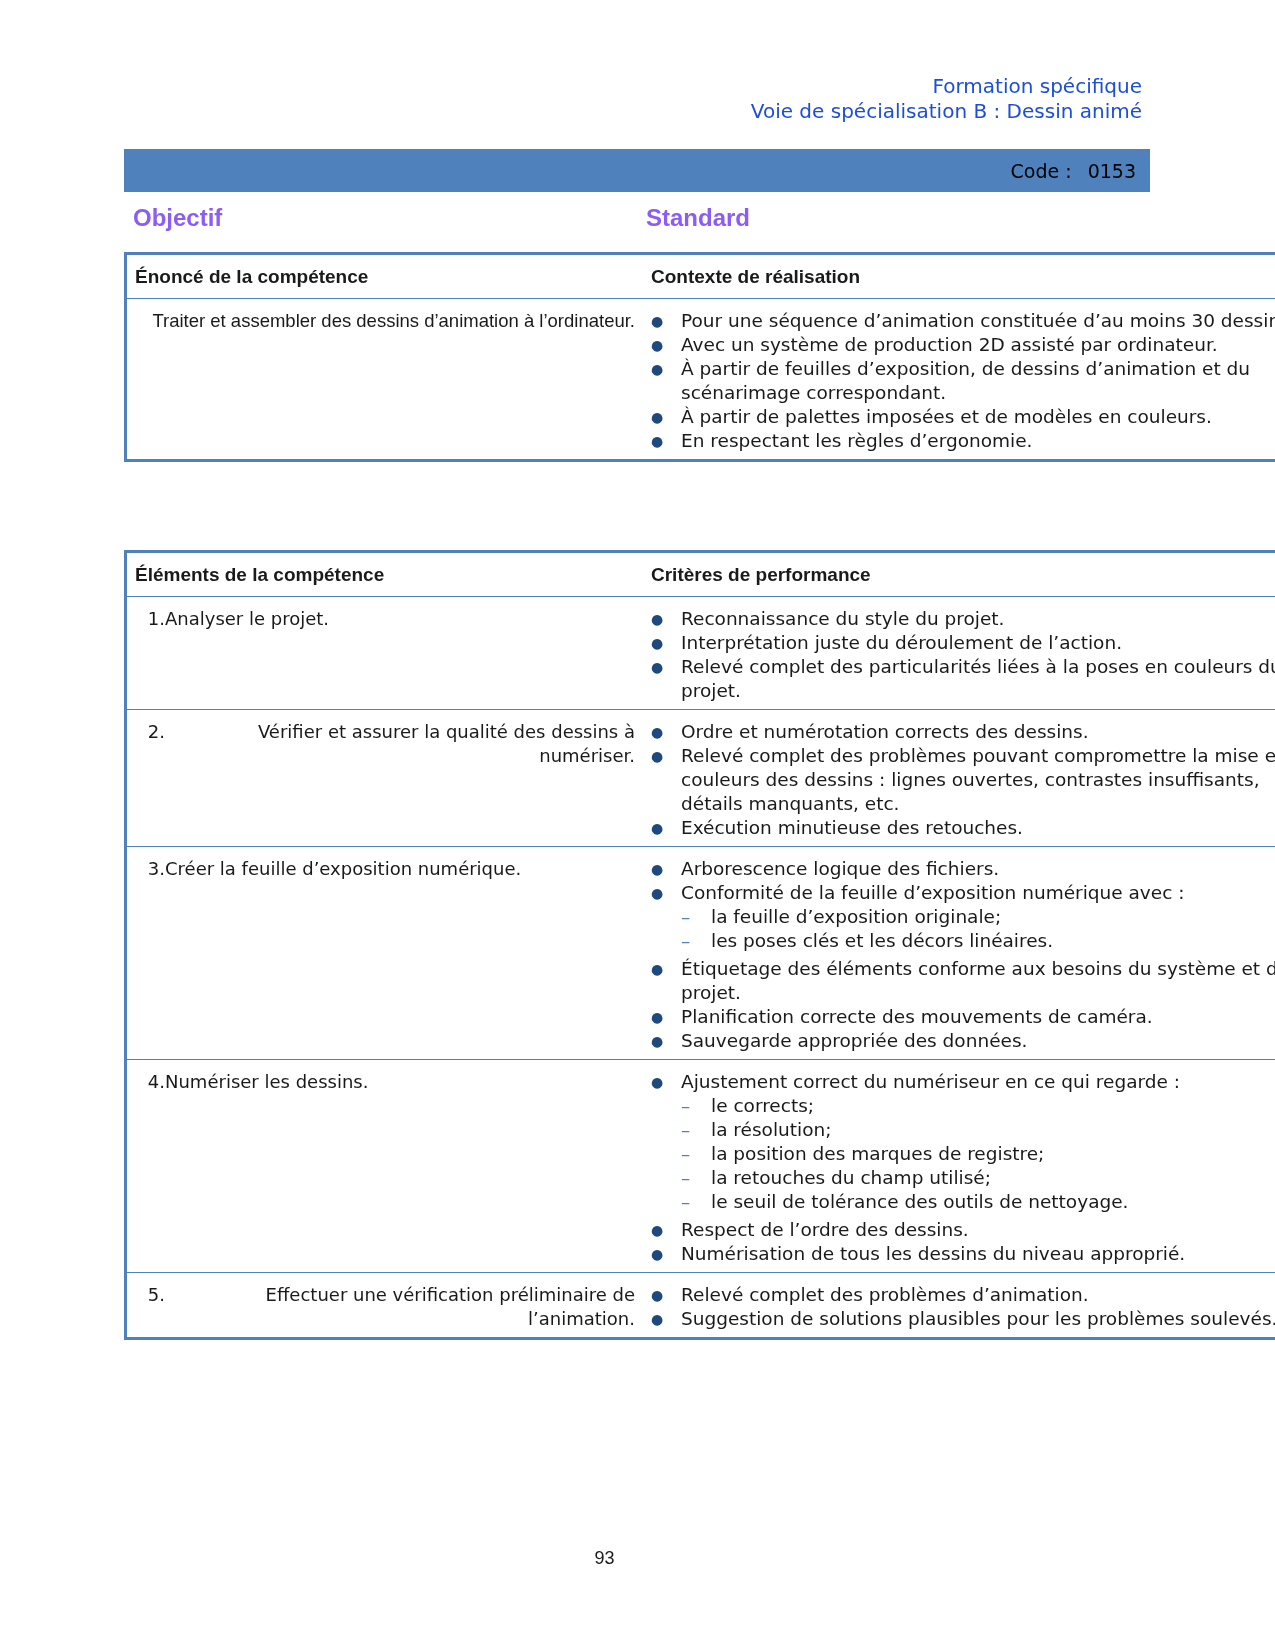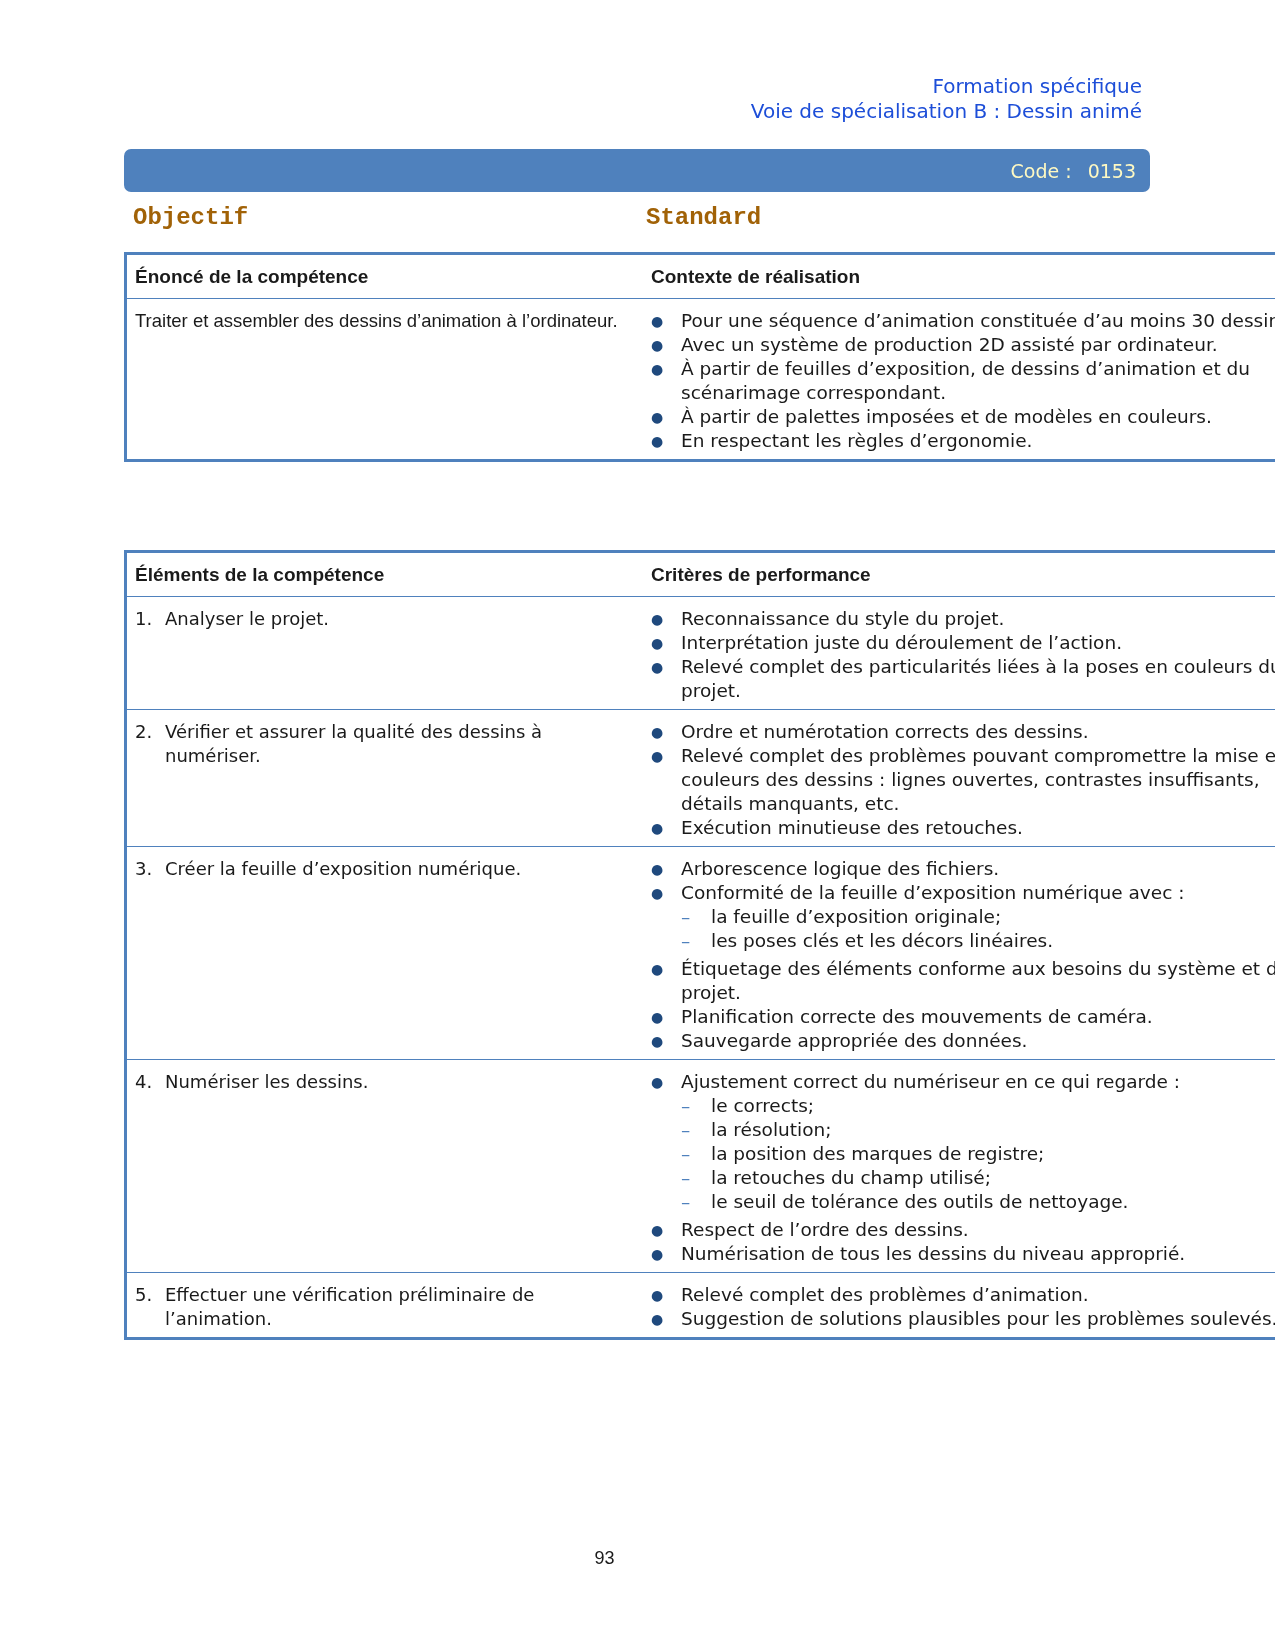--- a/index.html
+++ b/index.html
@@ -1,27 +1,27 @@
 <!DOCTYPE html>
 <html><head>
 <meta charset="utf-8">
 <style>
   html, body { margin: 0; padding: 0; background: #ffffff; }
   body { width: 1275px; height: 1650px; position: relative; font-family: "DejaVu Sans", sans-serif; color: #1a1a1a; }
   .header-block { position: absolute; right: 133px; top: 74px; text-align: right; color: #1d4ed8; font-size: 20px; line-height: 25px; }
-  .code-bar { position: absolute; left: 124px; top: 149px; width: 1026px; height: 43px; background: #4f81bd; color: #fef9c3; font-size: 19px; display: flex; align-items: center; justify-content: flex-end; box-sizing: border-box; padding-right: 14px; border-radius: 7px; }
+  .code-bar { position: absolute; left: 124px; top: 149px; width: 1026px; height: 43px; background: #4f81bd; color: #000000; font-size: 19px; display: flex; align-items: center; justify-content: flex-end; box-sizing: border-box; padding-right: 14px; }
   .code-bar .code-label { margin-right: 16px; }
   .section-titles { position: absolute; top: 204px; left: 124px; width: 1026px; height: 36px; }
-  .section-titles span { position: absolute; top: 0; font-family: Liberation Mono, monospace; font-weight: bold; color: #a16207; font-size: 24px; }
+  .section-titles span { position: absolute; top: 0; font-family: Liberation Sans, sans-serif; font-weight: bold; color: #8b5cf6; font-size: 24px; }
   .st-left { left: 9px; }
   .st-right { left: 522px; }
   table.comp { position: absolute; left: 124px; width: 1204px; border-collapse: collapse; border: 3px solid #4f81bd; box-sizing: border-box; }
   table.comp td, table.comp th { border-top: 1px solid #4f81bd; vertical-align: top; text-align: left; padding: 0; }
   table.comp th { font-family: "Liberation Sans", sans-serif; font-weight: bold; font-size: 19px; height: 43px; vertical-align: middle; padding-left: 8px; }
-  table.comp td.left { width: 500px; padding: 10px 8px 6px 8px; font-size: 18.5px; line-height: 24px; }
+  table.comp td.left { width: 500px; padding: 10px 8px 6px 8px; font-size: 18.5px; line-height: 24px; text-align: right; }
   table.comp td.right { padding: 10px 10px 6px 8px; font-size: 18.5px; line-height: 24px; }
   #t1 { top: 252px; }
   #t2 { top: 550px; }
   .left-text { font-family: "Liberation Sans", sans-serif; }
   .num-item { display: flex; font-family: "DejaVu Sans", sans-serif; font-size: 18px; }
   .num-item .num { width: 30px; flex: none; }
   ul.bullets { list-style: none; margin: 0; padding: 0; }
   ul.bullets > li { position: relative; padding-left: 30px; }
   ul.bullets > li .bullet { position: absolute; left: 0; top: 0; width: 30px; color: #1f497d; font-size: 14px; }
   ul.subs { list-style: none; margin: 0 0 4px 0; padding: 0; }

